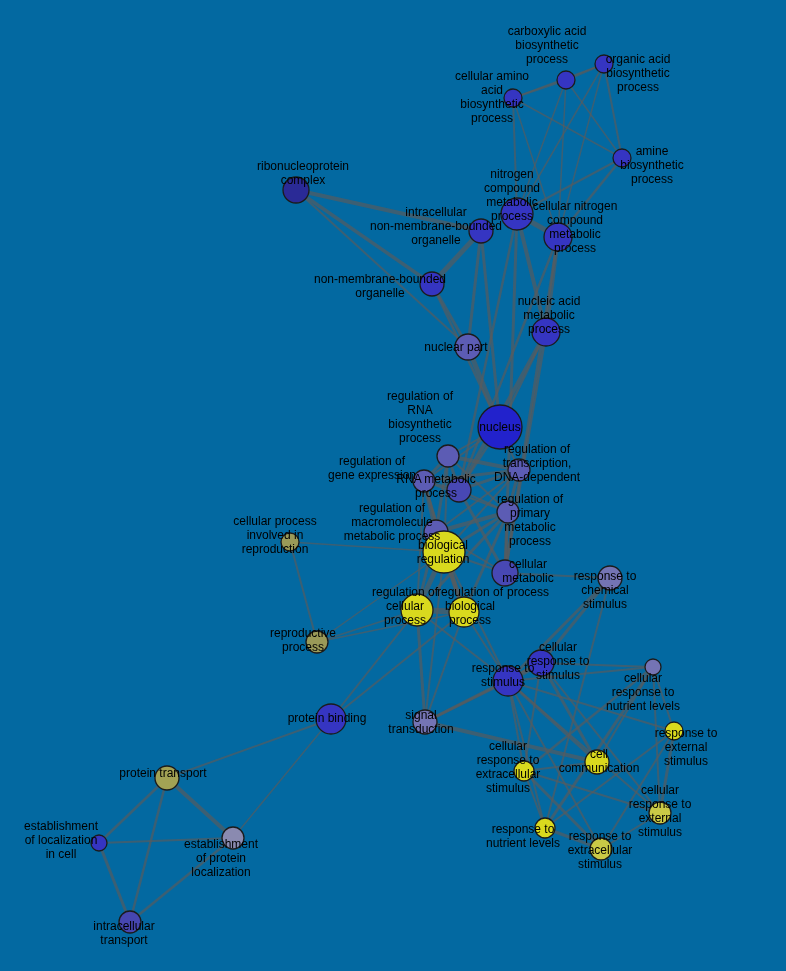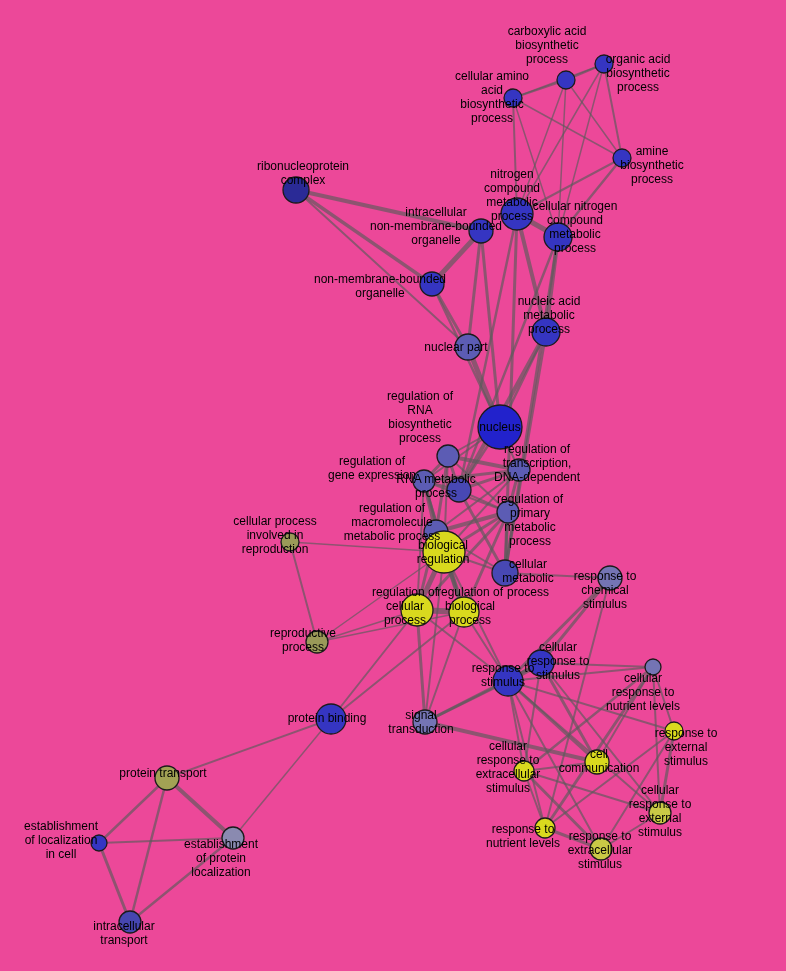--- a/index.html
+++ b/index.html
@@ -8,21 +8,21 @@
     background: #ffffff;
     width: 786px;
     height: 971px;
     overflow: hidden;
     font-family: "Liberation Sans", sans-serif;
   }
   #stage {
     position: relative;
     width: 786px;
     height: 971px;
-    background: #ec4899;
+    background: #0369a1;
   }
   svg {
     display: block;
   }
   svg text {
     font-family: "Liberation Sans", sans-serif;
     font-size: 12px;
     fill: #000000;
   }
   svg line {

